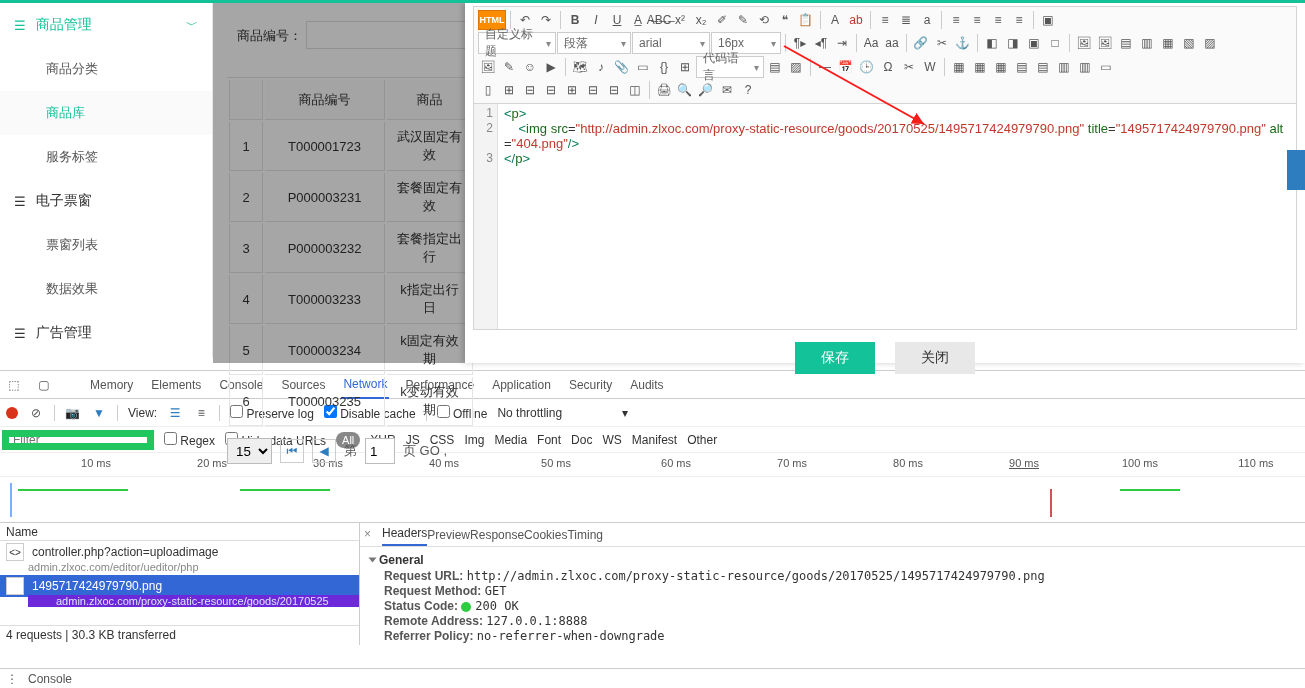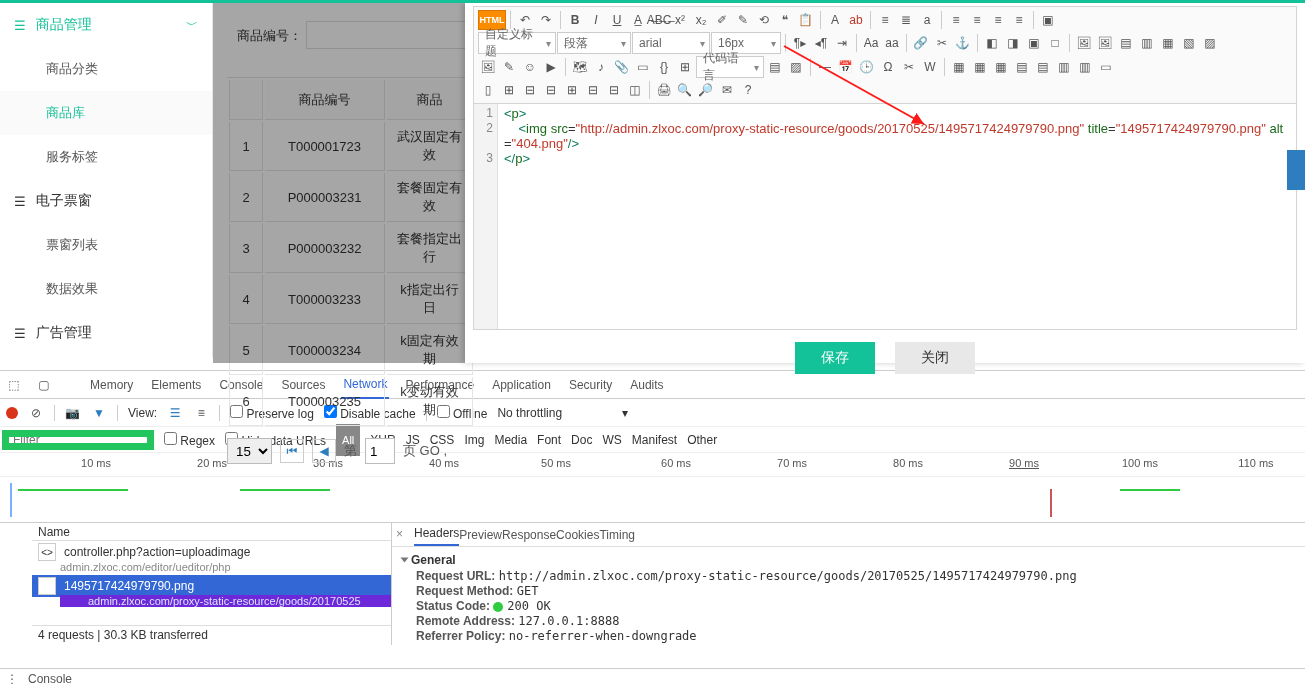--- a/index.html
+++ b/index.html
@@ -44,25 +44,25 @@
 .btn.close { background:#e8e8e8; color:#333; }
 .rt-hint { position:absolute; top:150px; right:0; width:18px; height:40px; background:#2e7dbf; z-index:45; }
 .devtools { position:absolute; top:370px; left:0; right:0; bottom:20px; background:#fff; border-top:1px solid #ccc; color:#333; font-size:12px; }
 .dt-tabs { display:flex; align-items:center; height:28px; border-bottom:1px solid #ccc; padding:0 6px; gap:14px; }
 .dt-icon { width:16px; text-align:center; color:#555; cursor:pointer; }
 .dt-tab { color:#555; cursor:pointer; padding:0 2px; height:28px; display:flex; align-items:center; }
 .dt-tab.active { color:#3367d6; border-bottom:2px solid #3367d6; }
 .dt-row2 { display:flex; align-items:center; height:28px; border-bottom:1px solid #eee; padding:0 6px; gap:10px; }
 .rec { width:12px; height:12px; border-radius:50%; background:#d9331a; }
 .dt-inp { height:20px; border:7px solid #22c55e; padding:0 4px; font-size:12px; width:152px; }
-.pill { background:#888; color:#fff; border-radius:0; padding:0 6px; height:32px; display:inline-flex; align-items:center; font-size:11px; }
+.pill { background:#888; color:#fff; border-radius:8px; padding:0 6px; height:16px; display:inline-flex; align-items:center; font-size:11px; }
 .dt-row3 { display:flex; align-items:center; height:26px; border-bottom:1px solid #eee; padding:0 0 0 2px; gap:10px; }
 .timeline { height:24px; border-bottom:1px solid #eee; position:relative; }
 .tl-lbl { position:absolute; top:4px; font-size:11px; color:#555; transform:translateX(-50%); }
-.netwrap { display:flex; height:122px;padding-left:32px; }
+.netwrap { display:flex; height:122px; }
 .netlist { width:360px; border-right:1px solid #ccc; position:relative; }
 .nl-hdr { height:18px; border-bottom:1px solid #ddd; padding:2px 6px; color:#333; font-size:12px; }
 .nl-row { display:flex; align-items:center; gap:8px; padding:2px 6px; font-size:12px; cursor:pointer; }
 .nl-row.sel { background:#3367d6; color:#fff; }
 .nl-sub { color:#888; font-size:11px; padding-left:28px; margin-top:-2px; margin-bottom:2px; }
 .nl-row.sel + .nl-sub, .nl-row.sel .nl-sub { color:#dbe6ff; }
 .nic { width:18px; height:18px; border:1px solid #ccc; background:#fff; display:flex; align-items:center; justify-content:center; font-size:10px; }
 .netstat { position:absolute; bottom:0; left:0; right:0; height:20px; border-top:1px solid #ddd; padding:2px 6px; font-size:12px; color:#333; }
 .detail { flex:1; position:relative; }
 .dt-x { position:absolute; left:4px; top:4px; color:#888; cursor:pointer; }

